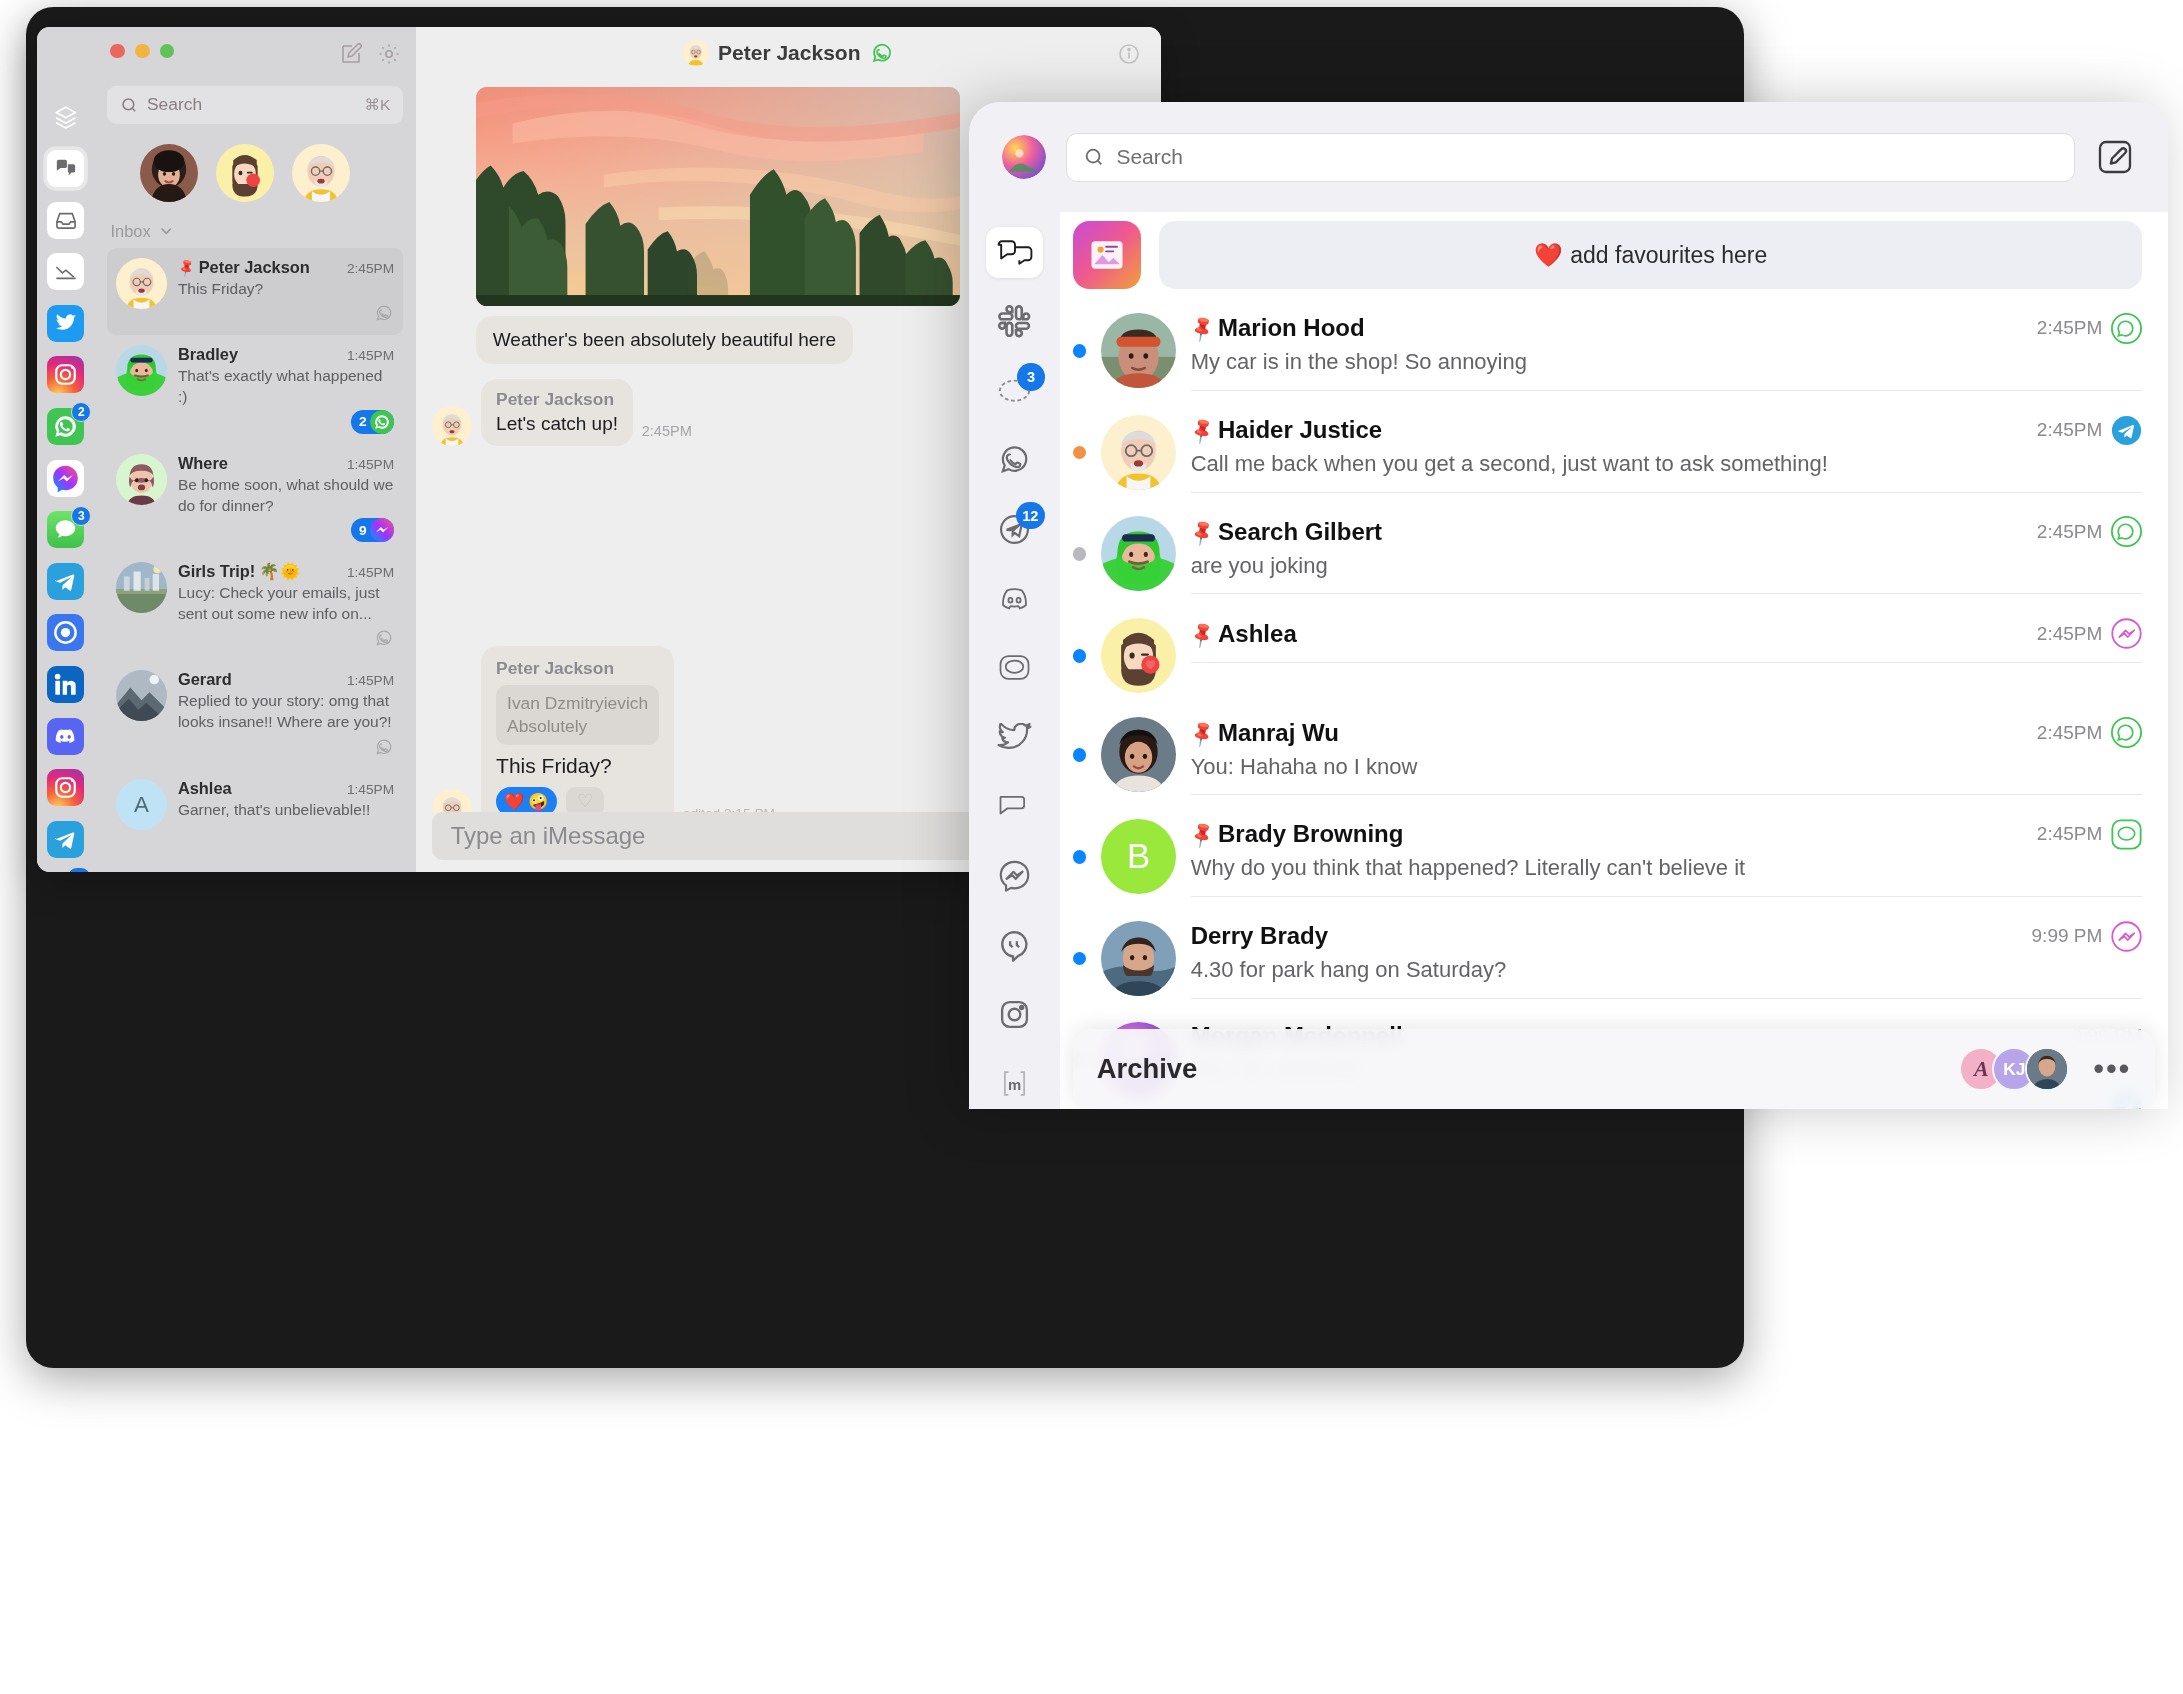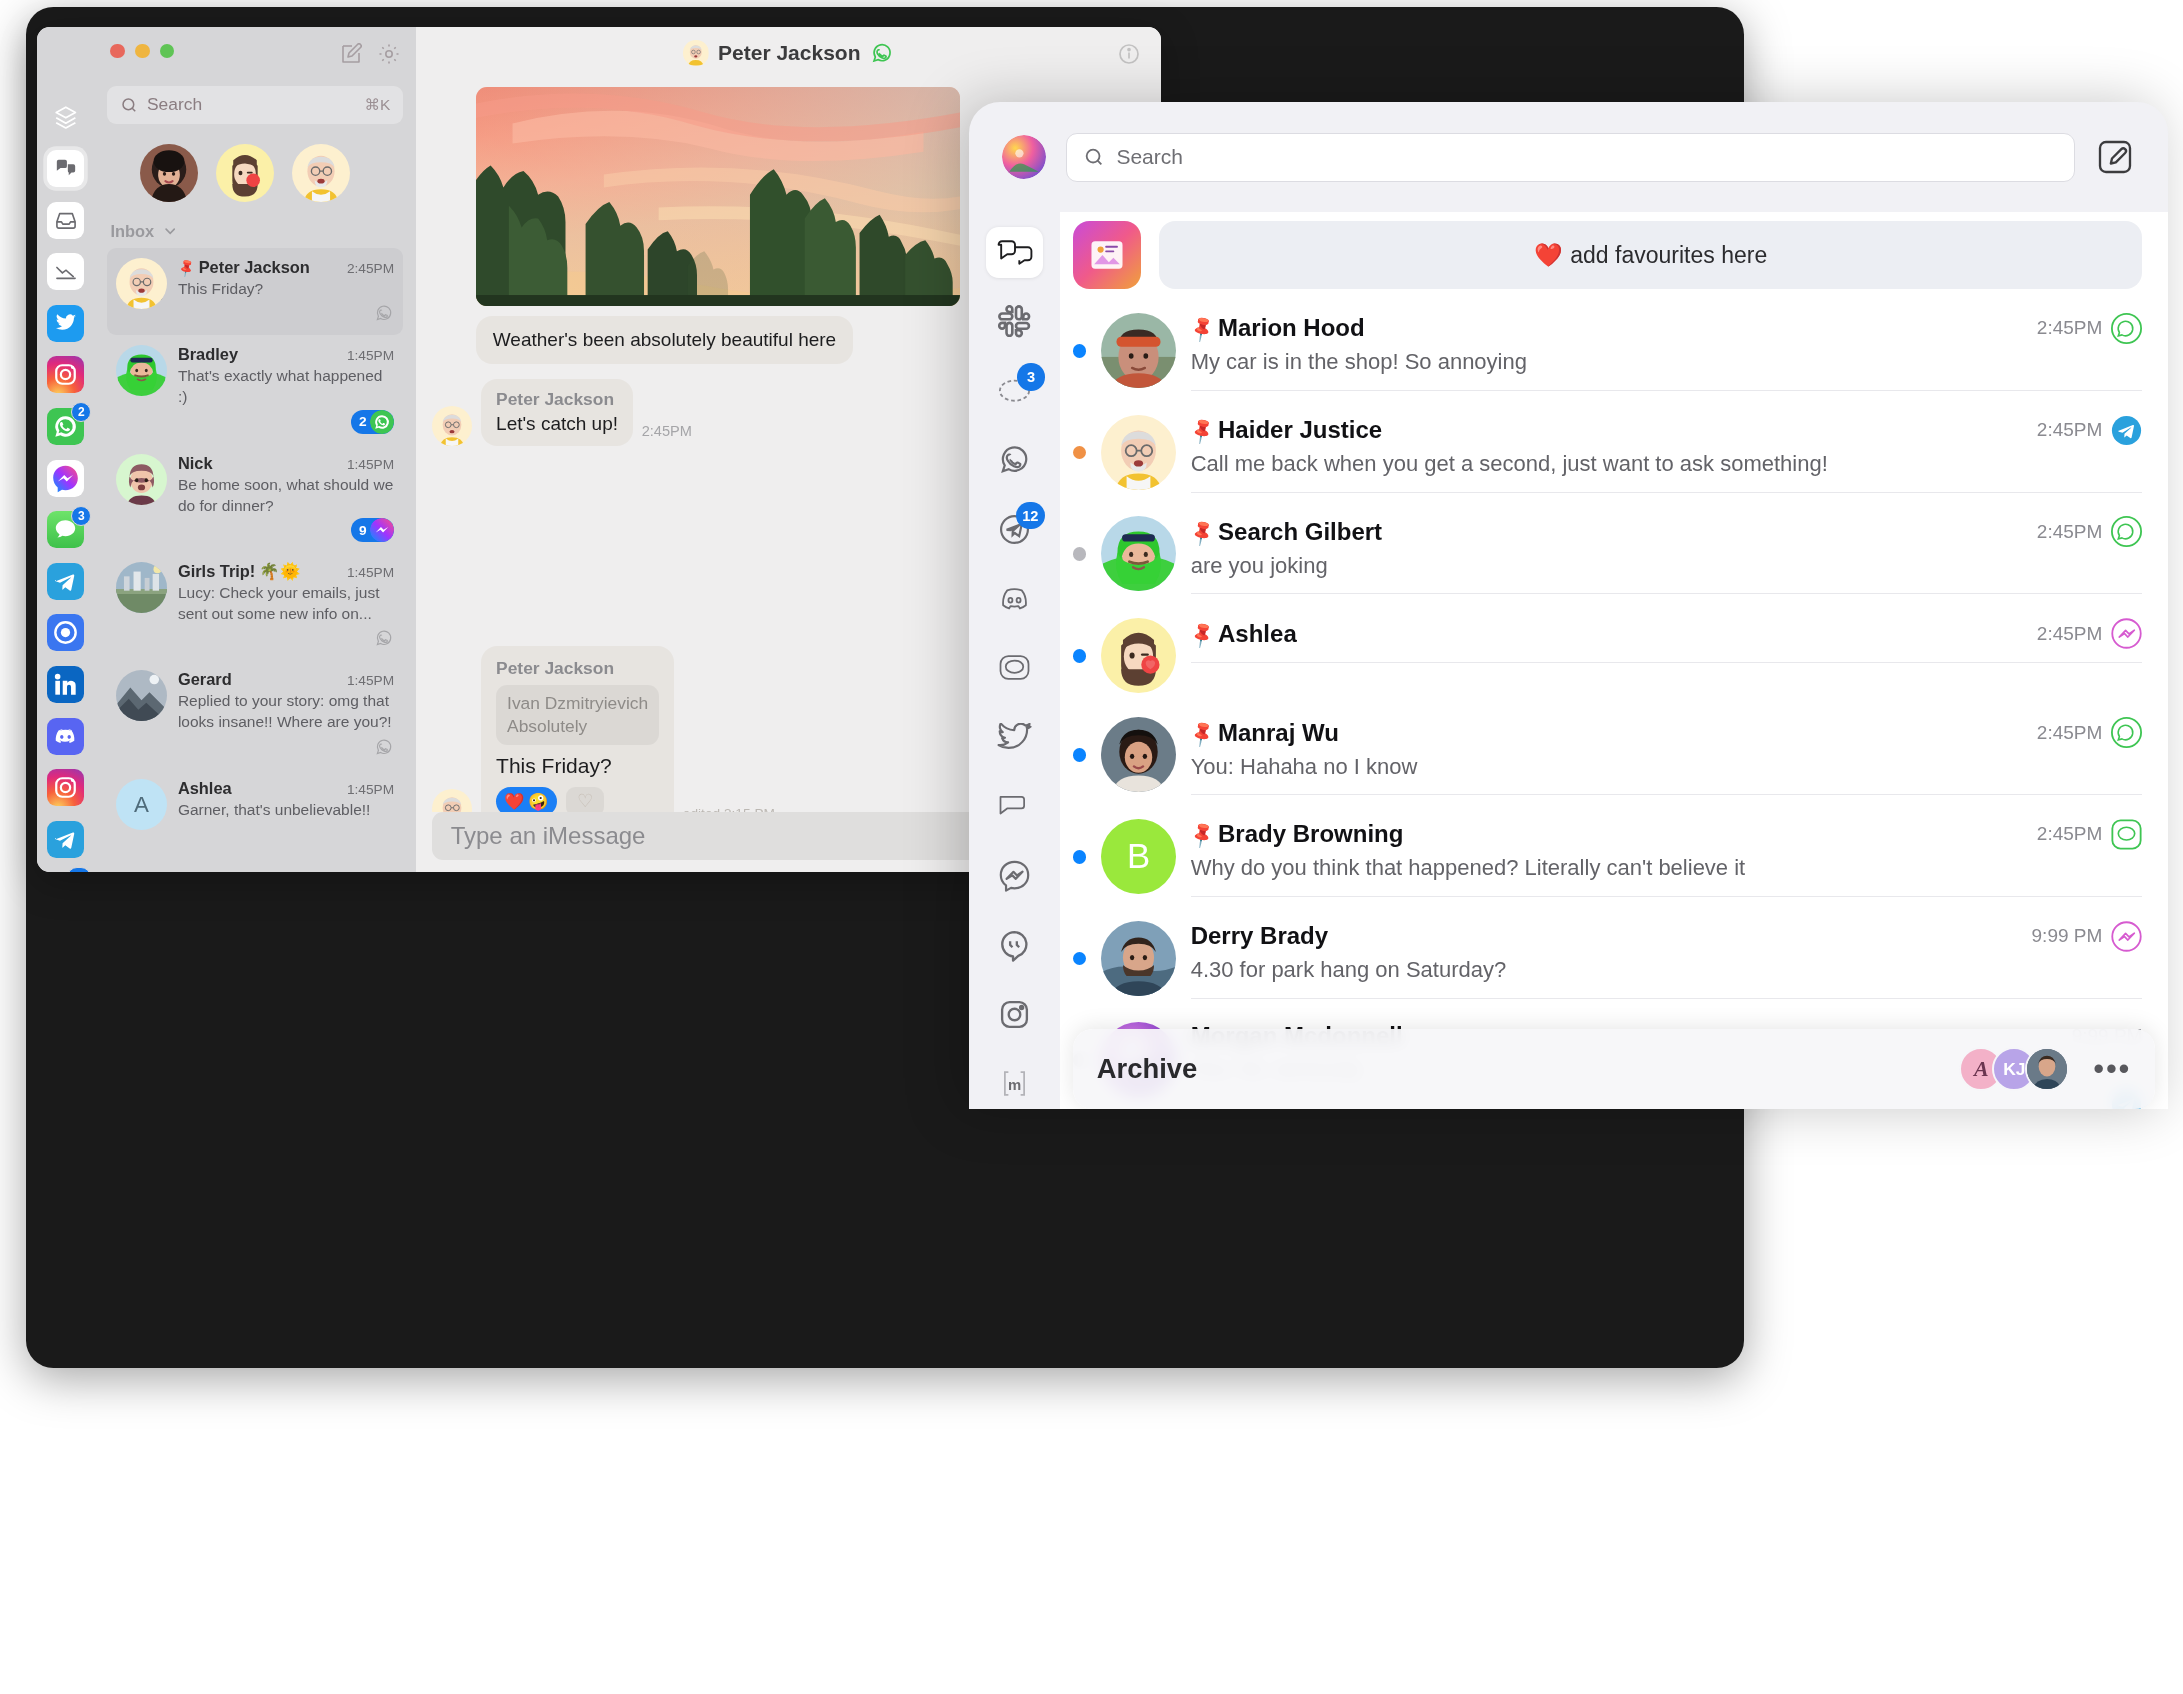--- a/index.html
+++ b/index.html
@@ -73,21 +73,21 @@
     border-radius: 9.1px; display: flex; align-items: center; gap: 9.1px;
     padding: 0 12.8px; color: #7f7176;
   }
   .search-box .s-txt { font-size: 17.4px; color:#8a7d81; flex:1; }
   .search-box .kbd { font-size: 15.5px; color:#9b8f93; }
 
   .fav-row { display: flex; gap: 18.3px; margin: 20px 0 0 33px; }
   .fav { width: 58px; height: 58px; border-radius: 50%; overflow:hidden; position:relative; }
 
   .inbox-hdr {
-    margin: 20px 0 7.3px 3.7px; font-size: 16.4px; font-weight: 700; color: #9a9a9e;
+    margin: 20px 0 7.3px 3.7px; font-size: 16.4px; font-weight: 400; color: #9a9a9e;
     display:flex; align-items:center; gap:7.3px;
   }
 
   .conv { display: flex; gap: 11px; padding: 10px 9.1px 12px 9.1px; border-radius: 9.1px; position: relative; }
   .conv.active { background: #cdcdd0; }
   .conv-av { width: 51px; height: 51px; border-radius: 50%; overflow: hidden; position: relative; flex:0 0 51px; }
   .conv-heart {
     position: absolute; right: -2.7px; bottom: -0.9px; font-size: 15.5px; color:#4a4a4a; line-height:1;
   }
   .conv-body { flex: 1; min-width: 0; }
@@ -511,21 +511,21 @@
               <path d="M17 28q1-15 15-15t15 15q-2-7-15-7t-15 7z" fill="#8d5a63"></path>
               <path d="M17 28q-2 8 1 14 1-12 14-12t14 12q3-6 1-14-3 8-15 8t-15-8z" fill="#8d5a63"></path>
               <ellipse cx="26" cy="33" rx="2" ry="2.6" fill="#2e2018"></ellipse>
               <ellipse cx="38" cy="33" rx="2" ry="2.6" fill="#2e2018"></ellipse>
               <ellipse cx="32" cy="42" rx="4.5" ry="3.6" fill="#7d3f3f"></ellipse>
               <path d="M14 64q2-12 18-12t18 12z" fill="#6b3a48"></path>
             </svg>
         </div>
         <div class="conv-body">
           <div class="conv-top">
-            <div class="conv-name"><span>Nick</span></div>
+            <div class="conv-name"><span>Where</span></div>
             <div class="conv-time">1:45PM</div>
           </div>
           <div class="conv-msg">Be home soon, what should we do for dinner?</div>
           <div class="conv-tail">
             <span class="pill">
               <span>9</span>
               <svg class="svcicon" viewBox="0 0 32 32">
                   <circle cx="16" cy="16" r="16" fill="url(#mg1)"></circle>
                   <path d="M7.6 19.2 14.6 12l3.6 3.7L24.3 12l-6.9 7.3-3.5-3.6-6.3 3.5z" fill="#fff"></path>
                 </svg>

